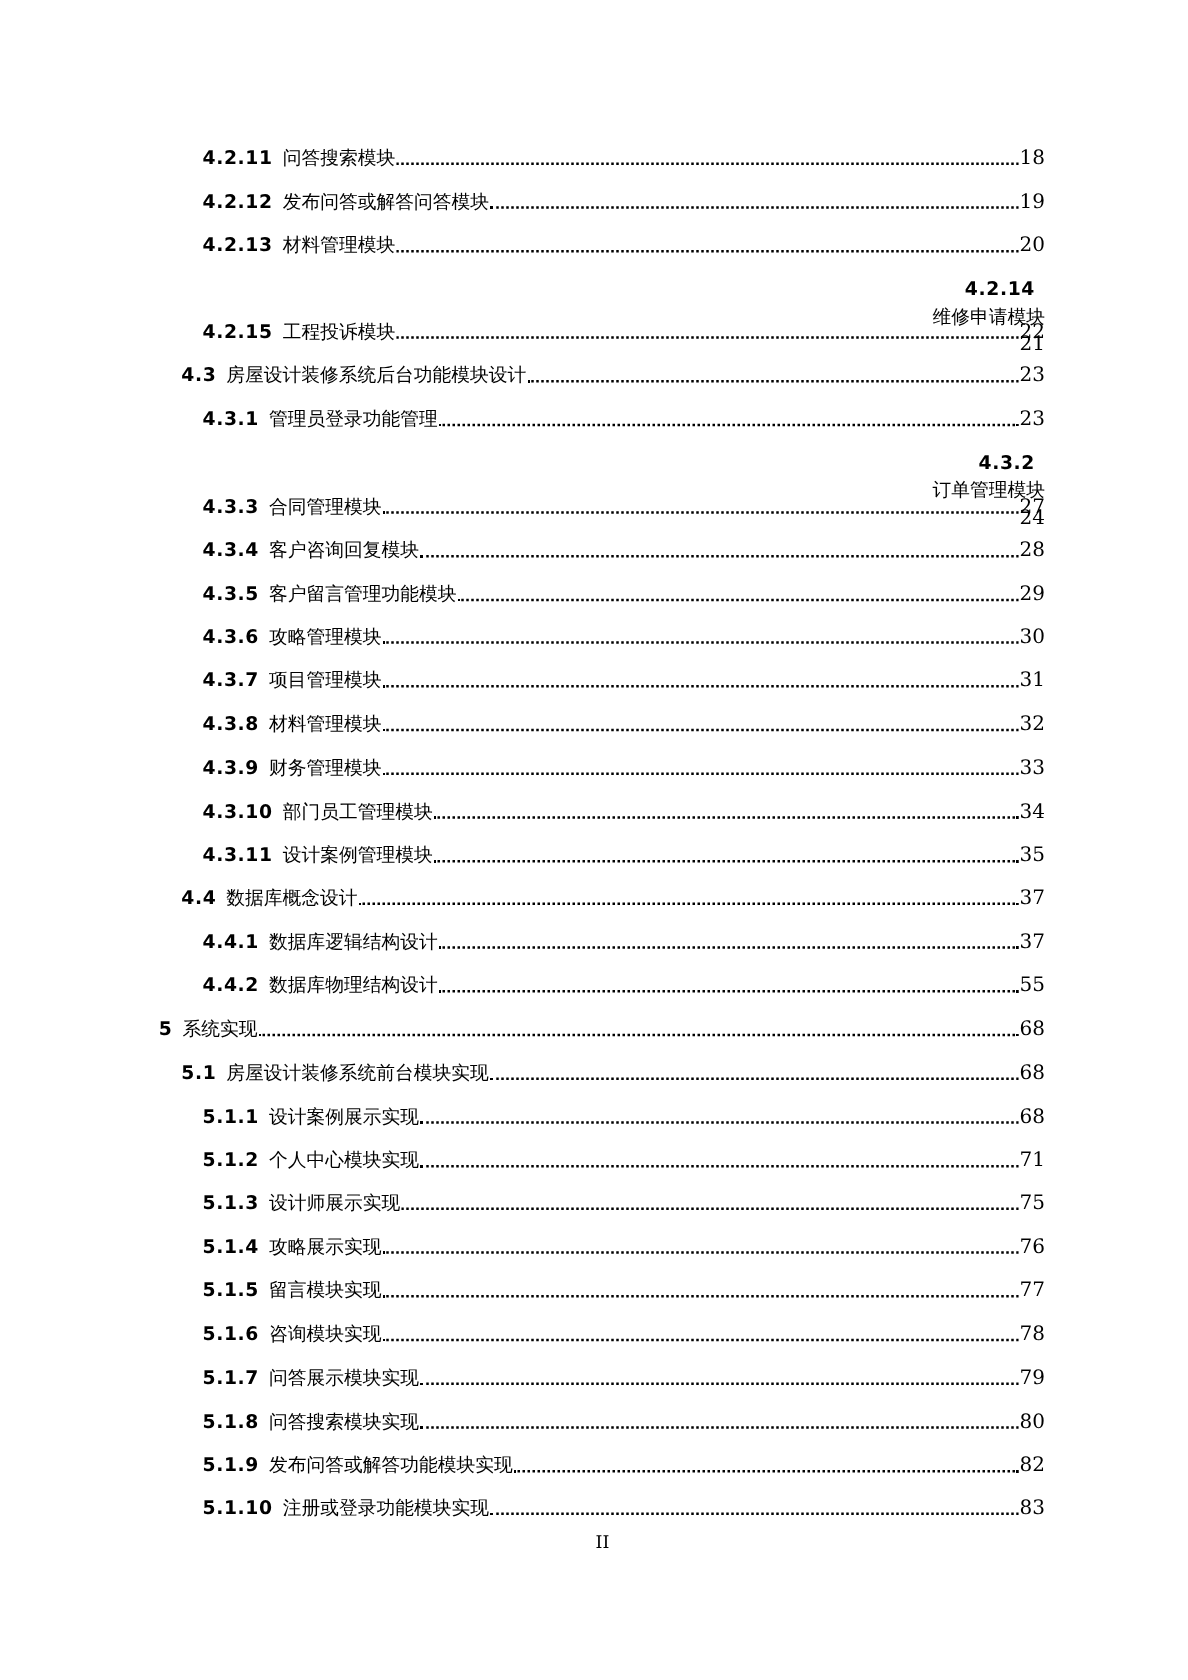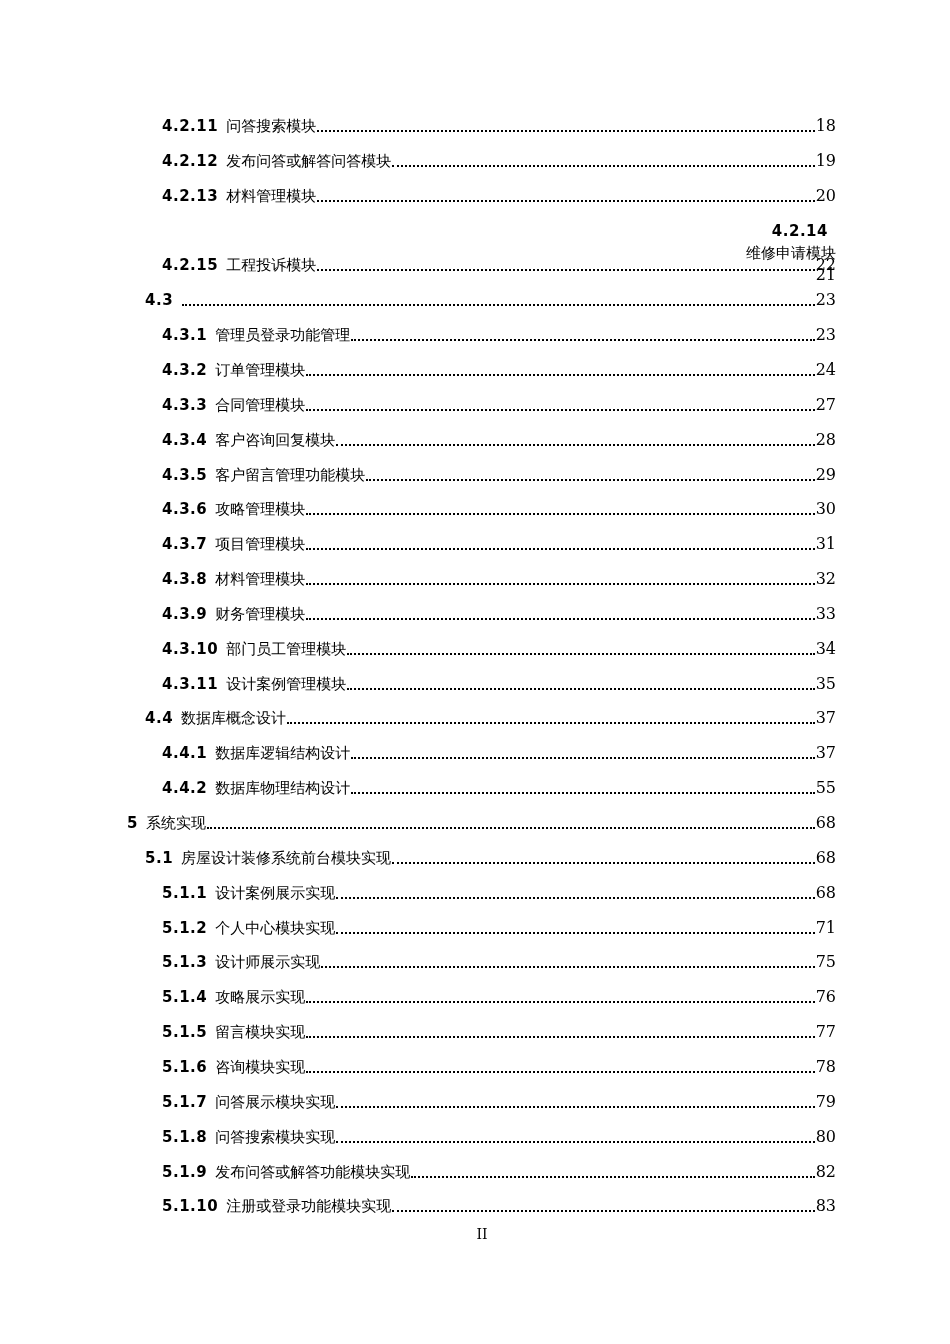--- a/index.html
+++ b/index.html
@@ -42,30 +42,31 @@
       <span class="page">21</span>
     </div>
     <div class="row" style="left: 162px; width: 674px; top: 254px;">
       <span class="num">4.2.15</span>
       <span class="title">工程投诉模块</span>
       <span class="leader"></span>
       <span class="page">22</span>
     </div>
     <div class="row" style="left: 145px; width: 691px; top: 289px; text-align: center;">
       <span class="num">4.3</span>
+      <span class="title">房屋设计装修系统后台功能模块设计</span>
       <span class="leader"></span>
       <span class="page">23</span>
     </div>
     <div class="row" style="left: 162px; width: 674px; top: 324px;">
       <span class="num">4.3.1</span>
       <span class="title">管理员登录功能管理</span>
       <span class="leader"></span>
       <span class="page">23</span>
     </div>
-    <div class="row" style="left: 162px; width: 674px; top: 359px;">
+    <div class="row" style="left: 162px; width: 674px; top: 359px; flex-direction: column;">
       <span class="num">4.3.2</span>
       <span class="title">订单管理模块</span>
       <span class="leader"></span>
       <span class="page">24</span>
     </div>
     <div class="row" style="left: 162px; width: 674px; top: 394px;">
       <span class="num">4.3.3</span>
       <span class="title">合同管理模块</span>
       <span class="leader"></span>
       <span class="page">27</span>

